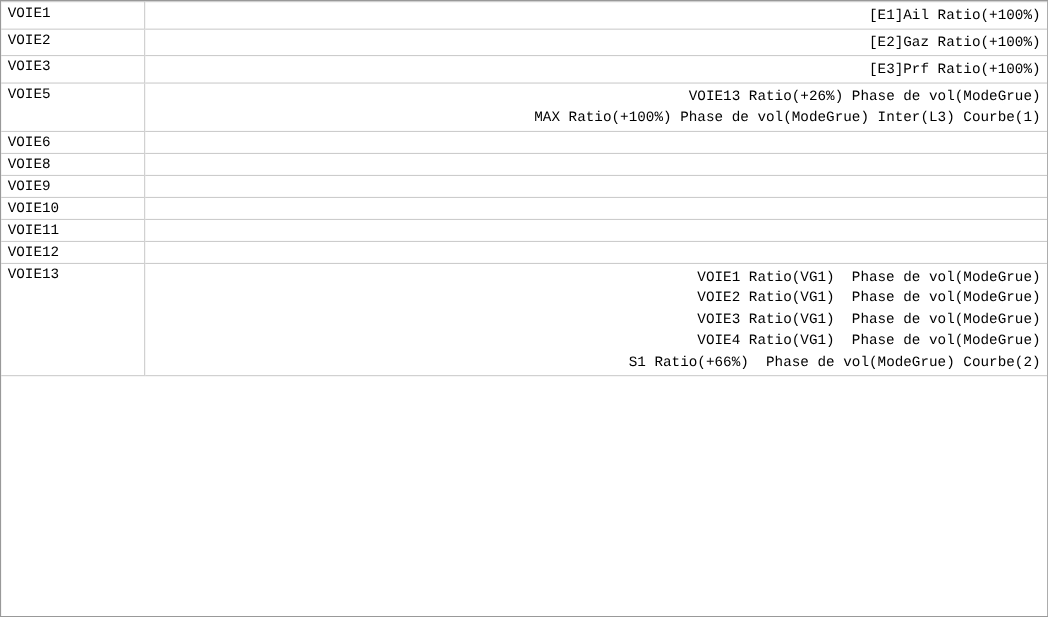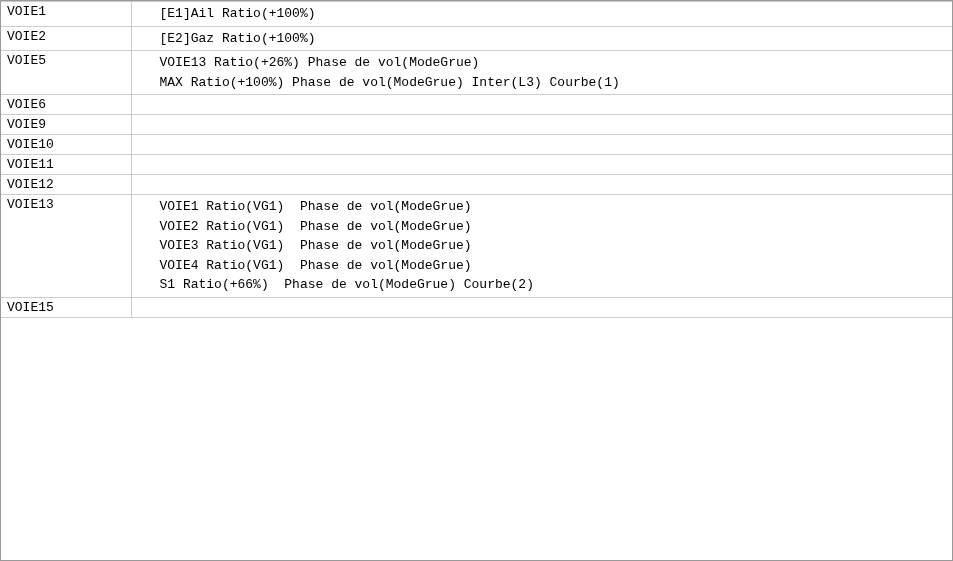--- a/index.html
+++ b/index.html
@@ -41,22 +41,23 @@
 
     td.voie-label {
       width: 130px;
       min-width: 130px;
       border-right: 1px solid #ccc;
       vertical-align: top;
       padding-top: 2px;
     }
 
     td.voie-content {
-      padding-left: 28px;
+      padding-left: 10px;
       vertical-align: top;
+      text-align: right;
     }
 
     .content-line {
       display: block;
       line-height: 1.5;
     }
 
     tr:first-child td {
       border-top: 1px solid #ccc;
     }
@@ -69,25 +70,33 @@
     <tbody id="table-body">
     <tr>
           <td class="voie-label">VOIE1</td>
           <td class="voie-content"><span class="content-line">[E1]Ail Ratio(+100%)</span></td>
         </tr>
         <tr>
           <td class="voie-label">VOIE2</td>
           <td class="voie-content"><span class="content-line">[E2]Gaz Ratio(+100%)</span></td>
         </tr>
         <tr>
+          <td class="voie-label">VOIE3</td>
+          <td class="voie-content"><span class="content-line">[E3]Prf Ratio(+100%)</span></td>
+        </tr>
+        <tr>
           <td class="voie-label">VOIE5</td>
           <td class="voie-content"><span class="content-line">VOIE13 Ratio(+26%) Phase de vol(ModeGrue)</span><span class="content-line">MAX Ratio(+100%) Phase de vol(ModeGrue) Inter(L3) Courbe(1)</span></td>
         </tr>
         <tr>
           <td class="voie-label">VOIE6</td>
+          <td class="voie-content"><span class="content-line"></span></td>
+        </tr>
+        <tr>
+          <td class="voie-label">VOIE8</td>
           <td class="voie-content"><span class="content-line"></span></td>
         </tr>
         <tr>
           <td class="voie-label">VOIE9</td>
           <td class="voie-content"><span class="content-line"></span></td>
         </tr>
         <tr>
           <td class="voie-label">VOIE10</td>
           <td class="voie-content"><span class="content-line"></span></td>
         </tr>
@@ -96,19 +105,15 @@
           <td class="voie-content"><span class="content-line"></span></td>
         </tr>
         <tr>
           <td class="voie-label">VOIE12</td>
           <td class="voie-content"><span class="content-line"></span></td>
         </tr>
         <tr>
           <td class="voie-label">VOIE13</td>
           <td class="voie-content"><span class="content-line">VOIE1 Ratio(VG1)  Phase de vol(ModeGrue)</span><span class="content-line">VOIE2 Ratio(VG1)  Phase de vol(ModeGrue)</span><span class="content-line">VOIE3 Ratio(VG1)  Phase de vol(ModeGrue)</span><span class="content-line">VOIE4 Ratio(VG1)  Phase de vol(ModeGrue)</span><span class="content-line">S1 Ratio(+66%)  Phase de vol(ModeGrue) Courbe(2)</span></td>
         </tr>
-        <tr>
-          <td class="voie-label">VOIE15</td>
-          <td class="voie-content"><span class="content-line"></span></td>
-        </tr>
       </tbody>
   </table>
 </div>
 
 </body></html>

